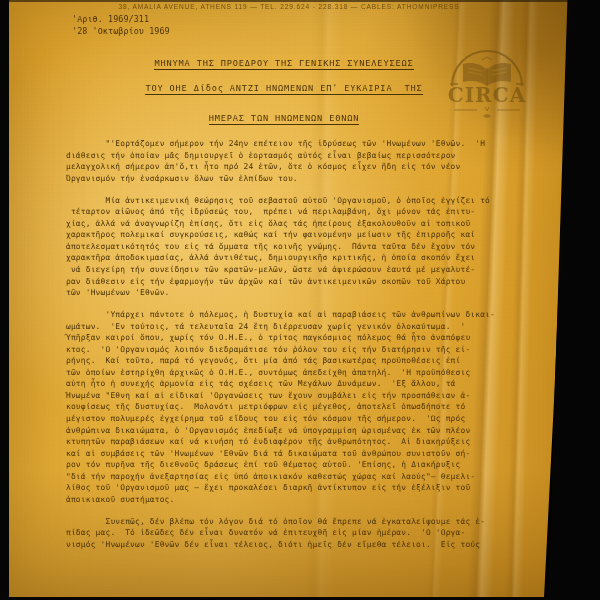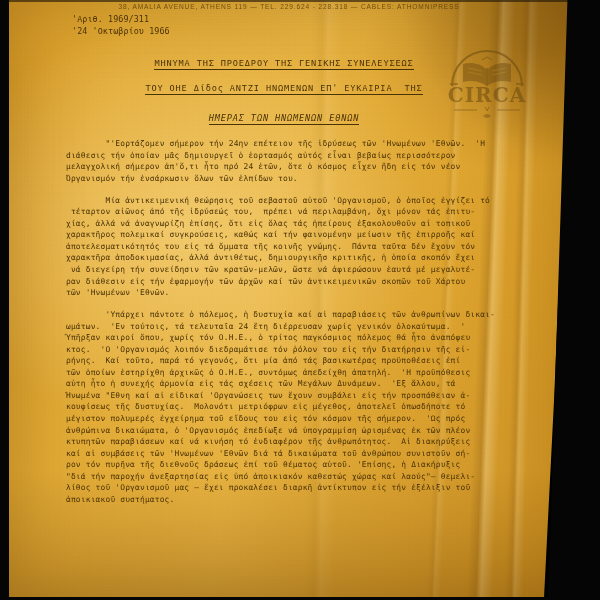--- a/index.html
+++ b/index.html
@@ -124,21 +124,21 @@
     font-size: 8.6px;
     letter-spacing: 0.85px;
     color: #4a3207;
     margin-bottom: 15px;
     white-space: pre;
   }
   .title-line span {
     border-bottom: 1px solid #4a3207;
     padding-bottom: 1px;
   }
-  .title-line.t3 { margin-top: 20px; font-style: italic; }
+  .title-line.t3 { margin-top: 20px; }
 
   .body {
     position: absolute;
     left: 66px;
     top: 138px;
     width: 480px;
   }
   .para {
     font-size: 7.9px;
     line-height: 11.55px;
@@ -205,21 +205,21 @@
     <div class="corner-shade"></div>
     <div class="bottom-shade"></div>
   </div>
 
   <div class="ink">
 
     <div class="letterhead">38, AMALIA AVENUE, ATHENS 119 — TEL. 229.624 - 228.318 — CABLES: ATHOMNIPRESS</div>
 
     <div class="refline ref-no">'Αριθ. 1969/311</div>
 
-    <div class="refline ref-date">'24 'Οκτωβρίου 1966</div>
+    <div class="refline ref-date">'28 'Οκτωβρίου 1969</div>
 
     <div class="titleblock">
       <div class="title-line t1"><span>ΜΗΝΥΜΑ ΤΗΣ ΠΡΟΕΔΡΟΥ ΤΗΣ ΓΕΝΙΚΗΣ ΣΥΝΕΛΕΥΣΕΩΣ</span></div>
       <div class="title-line t2"><span>ΤΟΥ ΟΗΕ Δίδος ΑΝΤΖΙ ΗΝΩΜΕΝΩΝ ΕΠ' ΕΥΚΑΙΡΙΑ  ΤΗΣ</span></div>
       <div class="title-line t3"><span>ΗΜΕΡΑΣ ΤΩΝ ΗΝΩΜΕΝΩΝ ΕΘΝΩΝ</span></div>
     </div>
 
     <div class="body">
       <p class="para">        "'Εορτάζομεν σήμερον τήν 24ην επέτειον τῆς ἱδρύσεως τῶν 'Ηνωμένων 'Εθνῶν.  'Η
 dιάθεσις τήν ὁποίαν μᾶς δημιουργεῖ ὁ ἑορτασμός αὐτός εἶναι βεβαίως περισσότερον
@@ -244,20 +244,23 @@
 Ήνωμένα "Εθνη καί αἱ εἰδικαί 'Οργανώσεις των ἔχουν συμβάλει εἰς τήν προσπάθειαν ἀ-
 κουφίσεως τῆς δυστυχίας.  Μολονότι μετριόφρων εἰς μέγεθος, ἀποτελεῖ ὁπωσδήποτε τό
 μέγιστον πολυμερές ἐγχείρημα τοῦ εἴδους του εἰς τόν κόσμον τῆς σήμερον.  'Ως πρός
 ἀνθρώπινα δικαιώματα, ὁ 'Οργανισμός ἐπεδίωξε νά ὑπογραμμίση ὡρισμένας ἐκ τῶν πλέον
 κτυπητῶν παραβιάσεων καί νά κινήση τό ἐνδιαφέρον τῆς ἀνθρωπότητος.  Αἱ διακηρύξεις
 καί αἱ συμβάσεις τῶν 'Ηνωμένων 'Εθνῶν διά τά δικαιώματα τοῦ ἀνθρώπου συνιστοῦν σή-
 ρον τόν πυρῆνα τῆς διεθνοῦς δράσεως ἐπί τοῦ θέματος αὐτοῦ. 'Επίσης, ἡ Διακήρυξις
 "διά τήν παροχήν ἀνεξαρτησίας εἰς ὑπό ἀποικιακόν καθεστώς χώρας καί λαούς"— θεμελι-
 λίθος τοῦ 'Οργανισμοῦ μας — ἔχει προκαλέσει διαρκῆ ἀντίκτυπον εἰς τήν ἐξέλιξιν τοῦ
 ἀποικιακοῦ συστήματος.</p>
+      <p class="para">        Συνεπῶς, δέν βλέπω τόν λόγον διά τό ὁποῖον θά ἔπρεπε νά ἐγκαταλείψουμε τάς ἐ-
+πίδας μας.  Τό ἰδεῶδες δέν εἶναι δυνατόν νά ἐπιτευχθῆ εἰς μίαν ἡμέραν.  'Ο 'Οργα-
+νισμός 'Ηνωμένων 'Εθνῶν δέν εἶναι τέλειος, διότι ἡμεῖς δέν εἴμεθα τέλειοι.  Εἰς τούς</p>
     </div>
 
     <div class="logo">
       <svg viewBox="0 0 86 82" aria-hidden="true">
 
         <path d="M8 46 A35 35 0 0 1 78 46" fill="none" stroke="currentColor" stroke-width="2"></path>
 
         <path d="M6 44 L14 44 M72 44 L80 44" stroke="currentColor" stroke-width="1.4"></path>
 
         <g>

